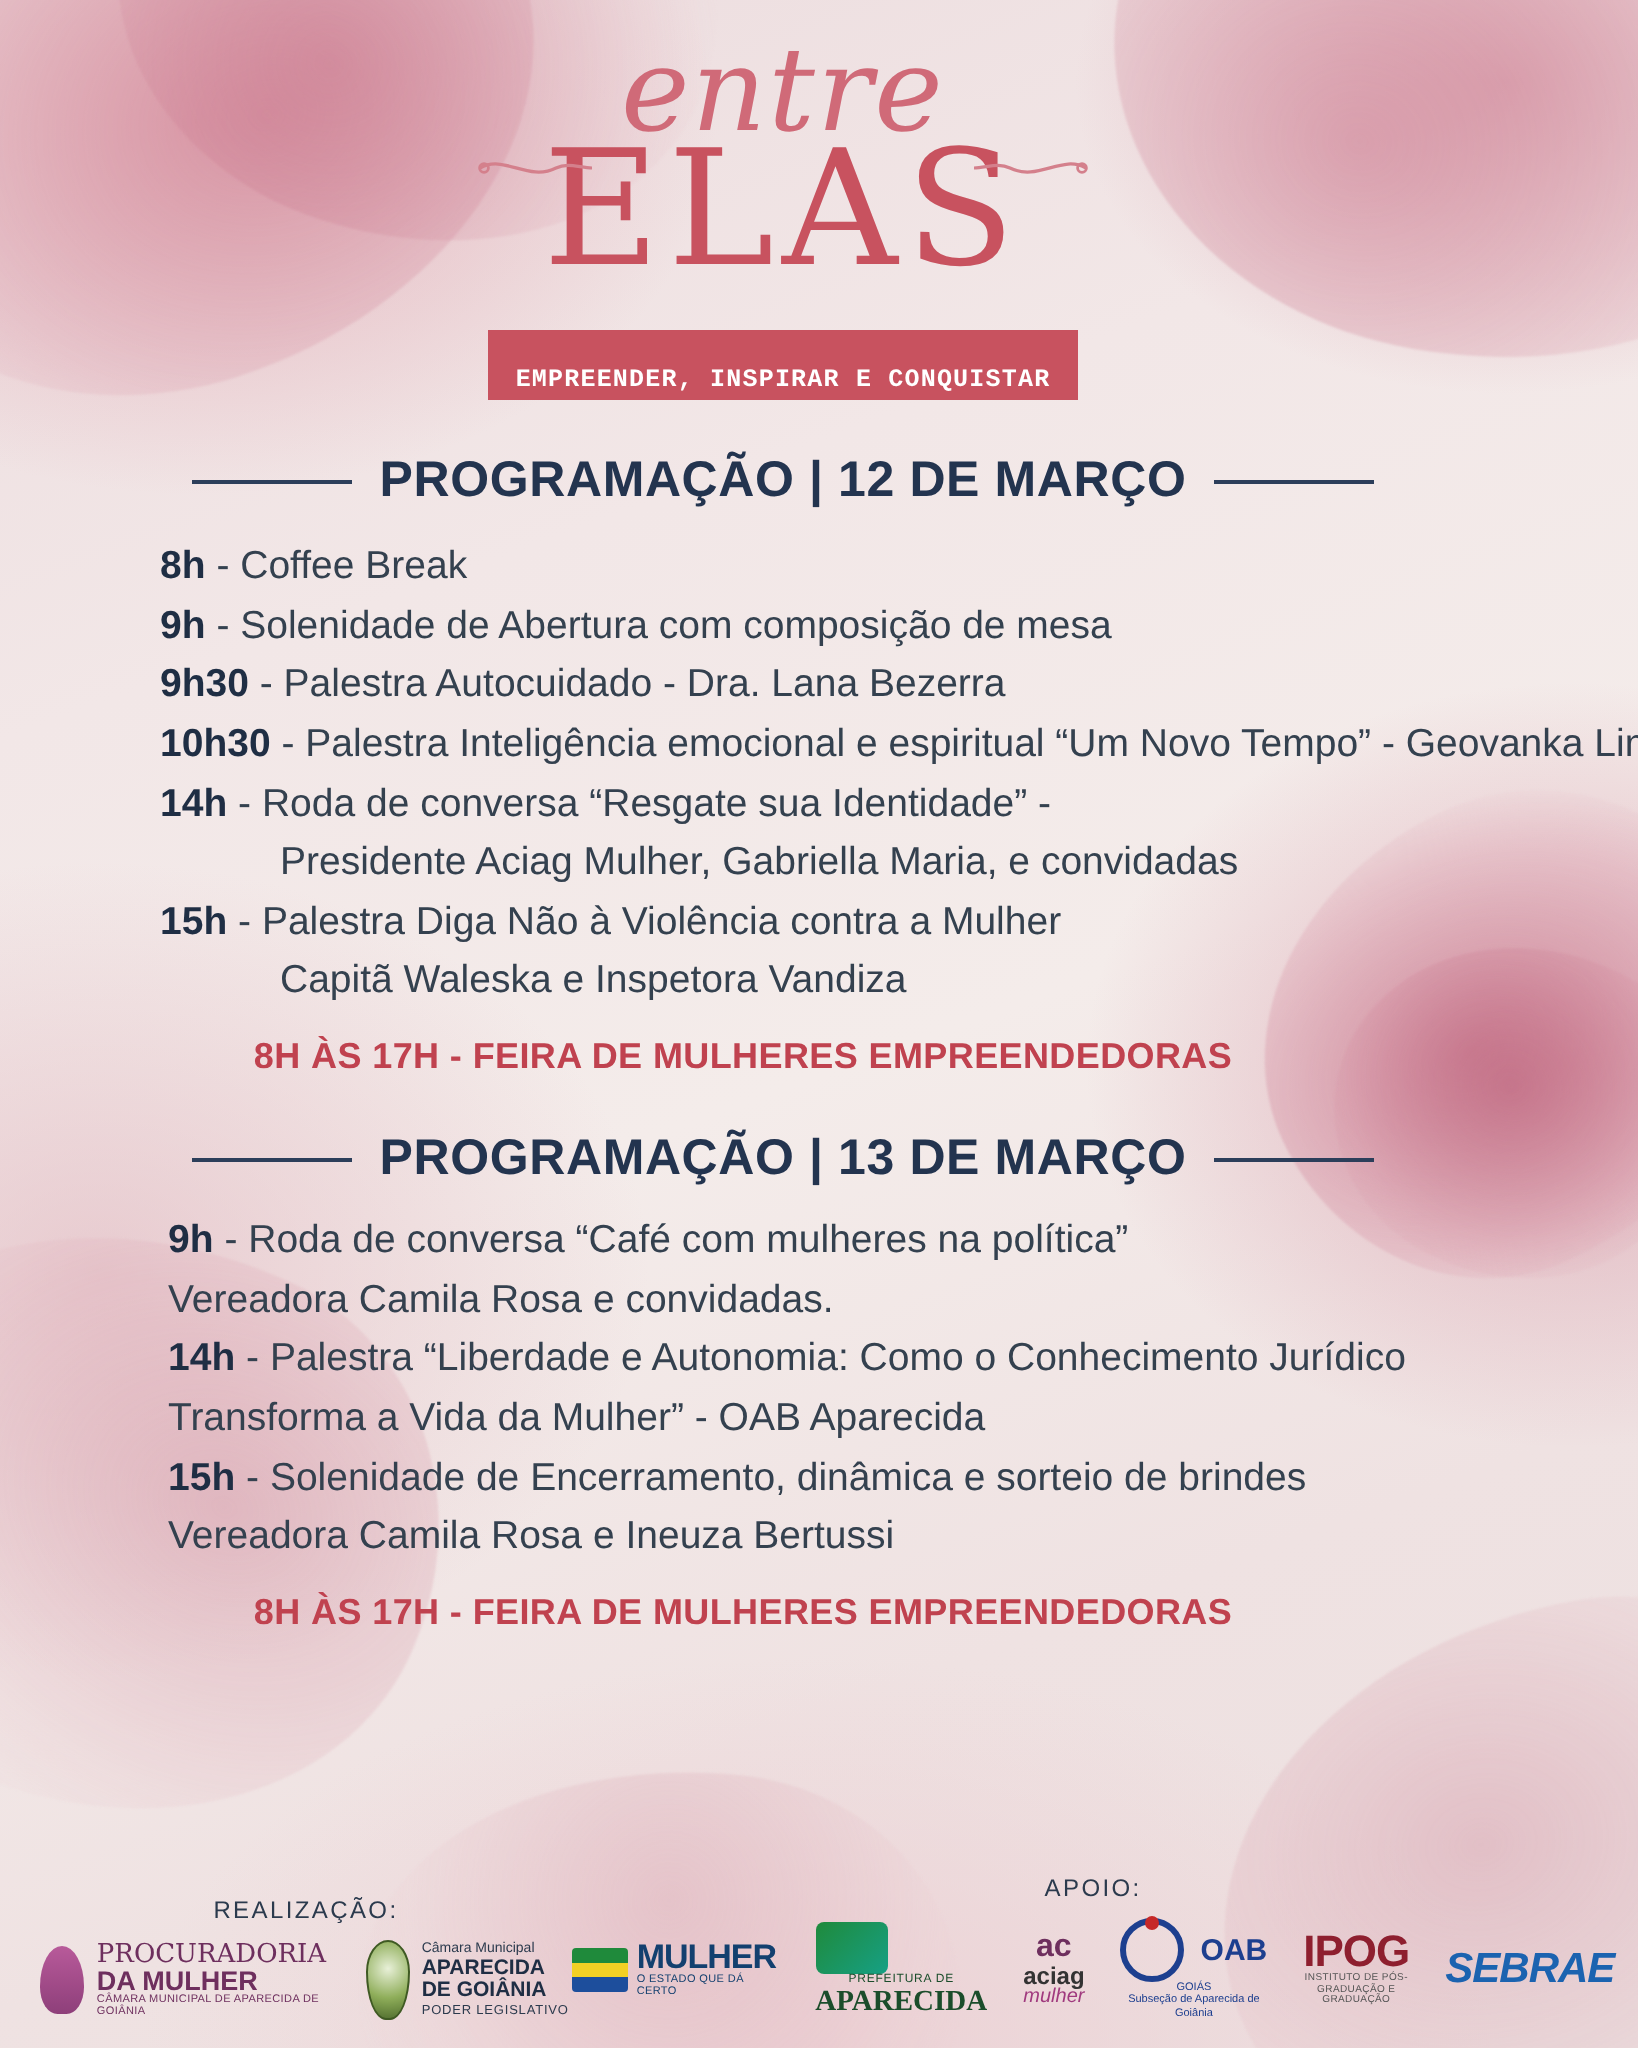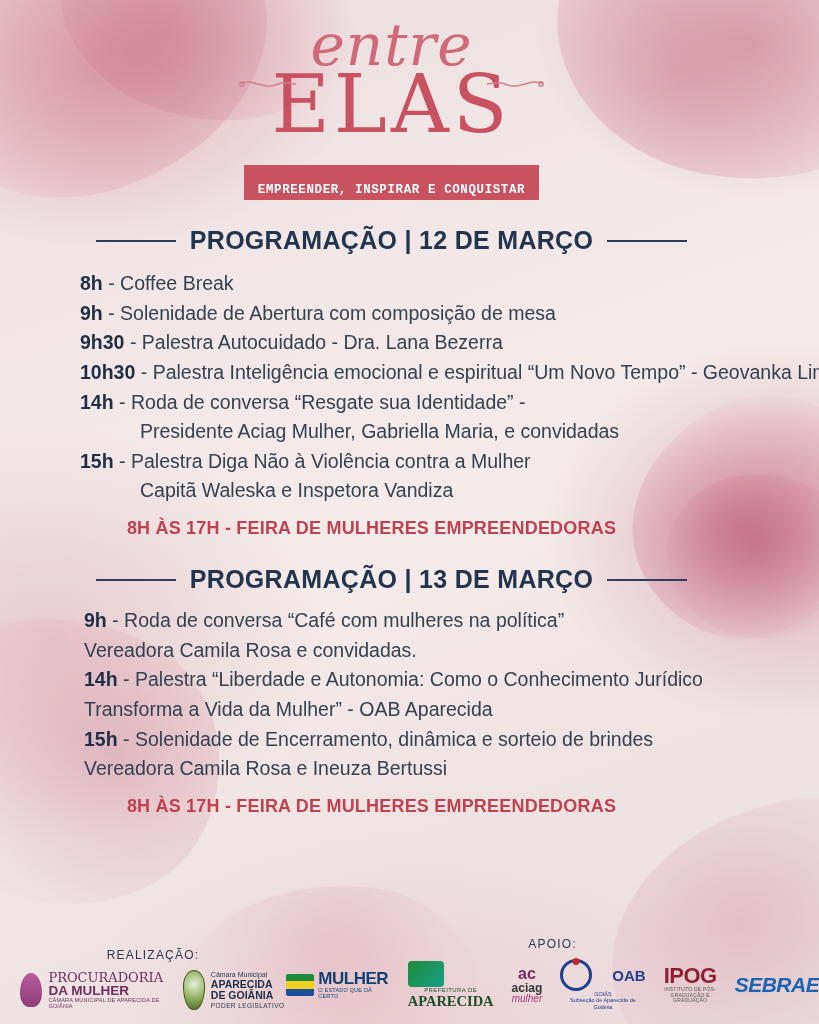--- a/index.html
+++ b/index.html
@@ -462,21 +462,21 @@
           <div class="lg">
             <div class="lg-text" style="text-align:center">
               <div class="aciag-mark">ac</div>
               <div class="aciag-t1">aciag</div>
               <div class="aciag-t2">mulher</div>
             </div>
           </div>
 
           <div class="lg">
             <div class="lg-text" style="text-align:center">
-              <div style="display:flex;align-items:center;gap:20px;justify-content:center">
+              <div style="display:flex;align-items:center;gap:8px;justify-content:center">
                 <div class="oab-ring"></div>
                 <div class="oab-t1">OAB</div>
               </div>
               <div class="oab-t2">GOIÁS</div>
               <div class="oab-t2">Subseção de Aparecida de Goiânia</div>
             </div>
           </div>
 
           <div class="lg">
             <div class="lg-text" style="text-align:center">

